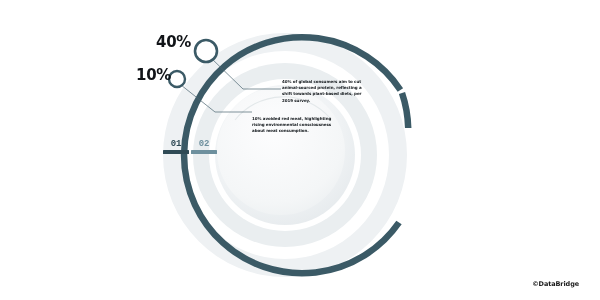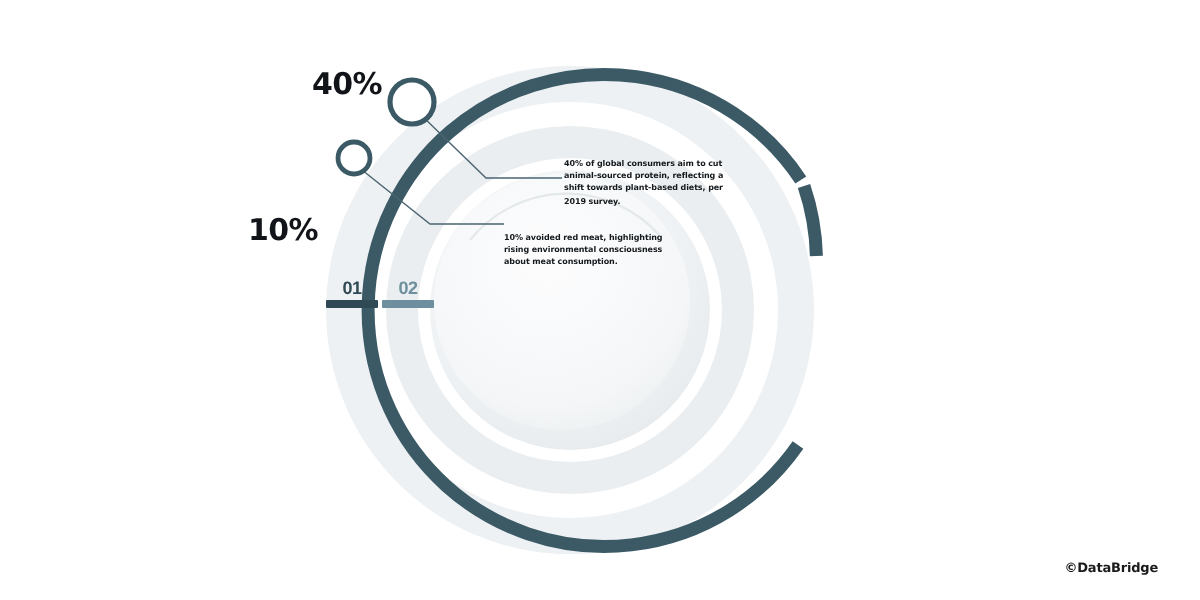--- a/index.html
+++ b/index.html
@@ -34,21 +34,21 @@
   .pct-label {
     position: absolute;
     font-family: "DejaVu Sans", sans-serif;
     font-weight: bold;
     font-size: 15px;
     color: #111418;
     letter-spacing: -0.3px;
     white-space: nowrap;
   }
   .pct-40 { left: 156px; top: 33px; }
-  .pct-10 { left: 124px; top: 66px; margin-top: 40px; }
+  .pct-10 { left: 136px; top: 66px; }
 
   
   .desc-block {
     position: absolute;
     font-family: "DejaVu Sans", sans-serif;
     font-weight: bold;
     font-size: 4.0px;
     line-height: 1.55;
     color: #14191d;
     width: 84px;
@@ -66,21 +66,21 @@
     align-items: flex-end;
     gap: 2px;
   }
   .legend-item {
     display: flex;
     flex-direction: column;
     align-items: center;
     width: 26px;
   }
   .legend-num {
-    font-family: Liberation Sans, sans-serif;
+    font-family: Liberation Mono, monospace;
     font-weight: bold;
     font-size: 9px;
     line-height: 1;
     margin-bottom: 1px;
     letter-spacing: -0.2px;
   }
   .legend-bar {
     height: 4px;
     width: 100%;
     border-radius: 0.5px;

